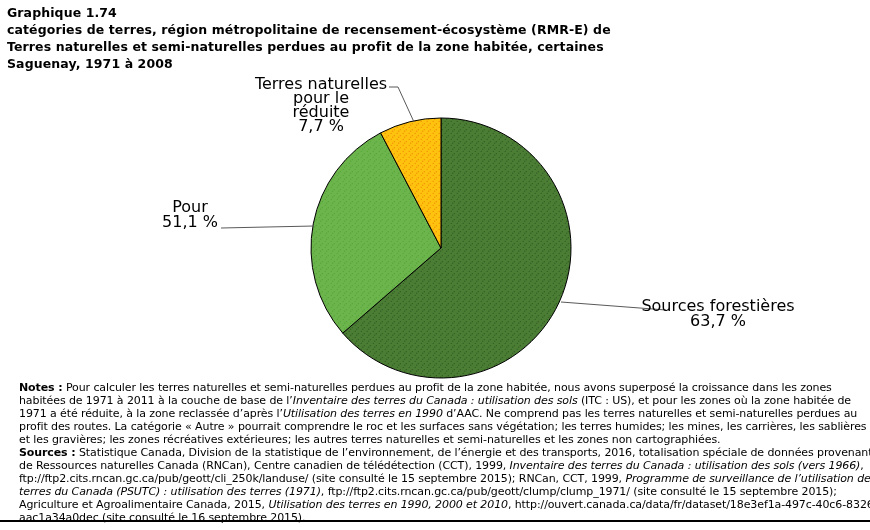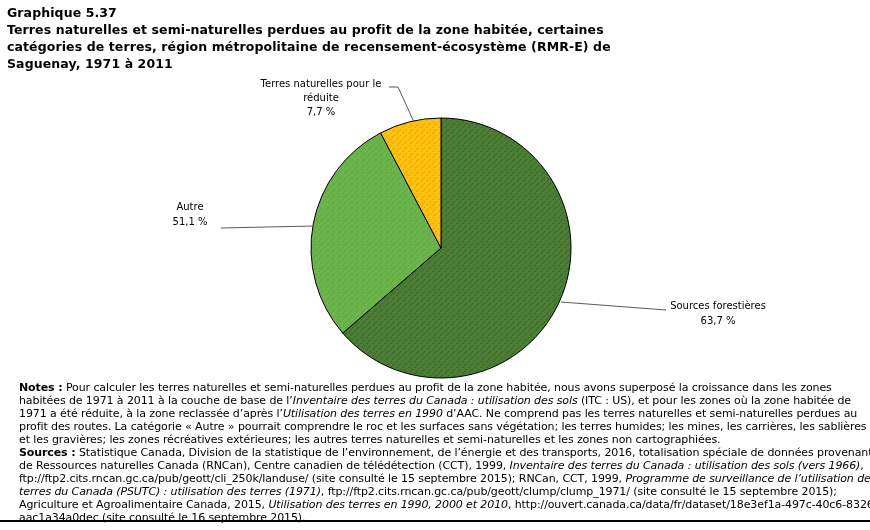--- a/index.html
+++ b/index.html
@@ -19,21 +19,21 @@
     line-height: 17px;
     letter-spacing: 0.1px;
   }
   .chart-svg {
     position: absolute;
     left: 0; top: 0;
     width: 870px; height: 530px;
   }
   .pie-label {
     position: absolute;
-    font-size: 10px;
+    font-size: 16px;
     line-height: 14.5px;
     text-align: center;
   }
   .label-pasture { left: 240px; top: 77px;  width: 162px; line-height: 14px; }
   .label-autre   { left: 156px; top: 200px; width: 68px; }
   .label-forest  { left: 636px; top: 299px; width: 164px; }
   .notes-block {
     position: absolute;
     left: 19px; top: 381px;
     width: 861px;
@@ -46,24 +46,24 @@
     position: absolute;
     left: 0; top: 520px;
     width: 870px; height: 2px;
     background: #000;
   }
 </style>
 </head>
 <body>
 
 <div class="title-block">
-  <div>Graphique 5.37</div>
+  <div>Graphique 1.74</div>
+  <div>catégories de terres, région métropolitaine de recensement-écosystème (RMR-E) de</div>
   <div>Terres naturelles et semi-naturelles perdues au profit de la zone habitée, certaines</div>
-  <div>catégories de terres, région métropolitaine de recensement-écosystème (RMR-E) de</div>
-  <div>Saguenay, 1971 à 2011</div>
+  <div>Saguenay, 1971 à 2008</div>
 </div>
 
 <svg class="chart-svg" viewBox="0 0 870 530" xmlns="http://www.w3.org/2000/svg">
     <defs>
       <pattern id="dots0" width="6" height="6" patternUnits="userSpaceOnUse">
         <rect width="6" height="6" fill="#4b7d35"></rect>
         <circle cx="1.2" cy="1.3" r="0.65" fill="#2e5a1e"></circle>
         <circle cx="4.3" cy="3.7" r="0.65" fill="#2e5a1e"></circle>
         <circle cx="2.7" cy="5.2" r="0.65" fill="#2e5a1e"></circle>
       </pattern>
@@ -88,21 +88,21 @@
     <polyline points="389,87 398,87 414,122" fill="none" stroke="#595959" stroke-width="1"></polyline>
   </svg>
 
 <div class="pie-label label-pasture">
   <span>Terres naturelles pour le</span><br>
   <span>réduite</span><br>
   <span>7,7 %</span>
 </div>
 
 <div class="pie-label label-autre">
-  <span>Autre</span><br>
+  <span>Pour</span><br>
   <span>51,1 %</span>
 </div>
 
 <div class="pie-label label-forest">
   <span>Sources forestières</span><br>
   <span>63,7 %</span>
 </div>
 
 <div class="notes-block">
   <p><span style="font-weight: bold;">Notes :</span><span> Pour calculer les terres naturelles et semi-naturelles perdues au profit de la zone habitée, nous avons superposé la croissance dans les zones habitées de 1971 à 2011 à la couche de base de l’</span><span style="font-style: italic;">Inventaire des terres du Canada : utilisation des sols</span><span> (ITC : US), et pour les zones où la zone habitée de 1971 a été réduite, à la zone reclassée d’après l’</span><span style="font-style: italic;">Utilisation des terres en 1990</span><span> d’AAC. Ne comprend pas les terres naturelles et semi-naturelles perdues au profit des routes. La catégorie « Autre » pourrait comprendre le roc et les surfaces sans végétation; les terres humides; les mines, les carrières, les sablières et les gravières; les zones récréatives extérieures; les autres terres naturelles et semi-naturelles et les zones non cartographiées.</span></p>

